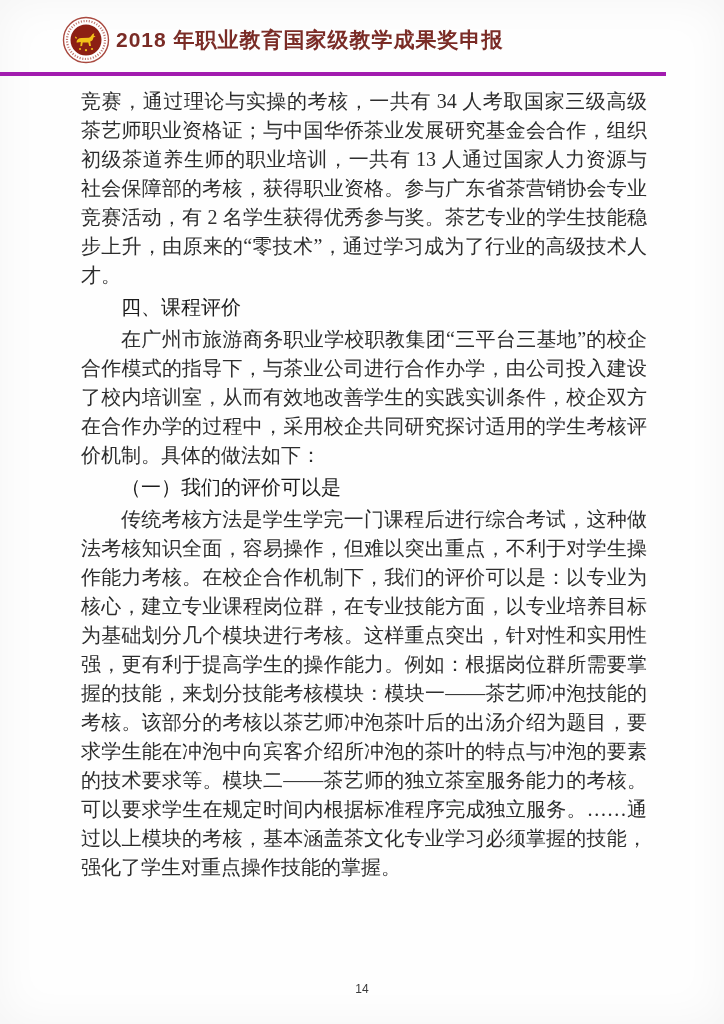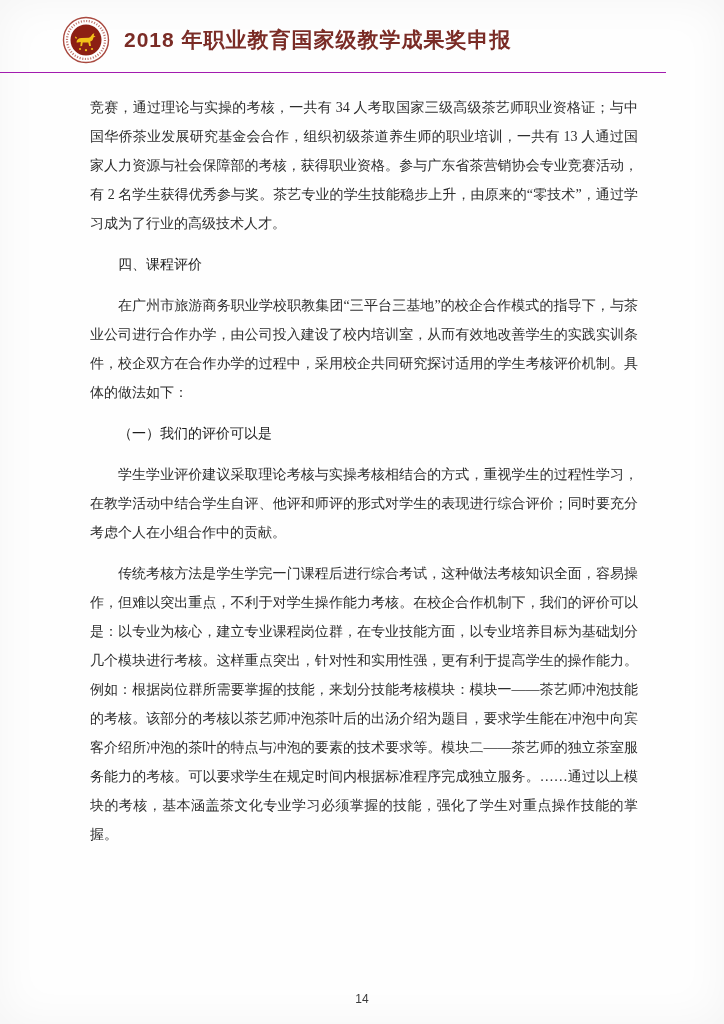--- a/index.html
+++ b/index.html
@@ -15,23 +15,23 @@
     margin: 0 auto;
     background: #fefefe;
     box-shadow: inset 0 0 45px rgba(0,0,0,0.045);
     overflow: hidden;
     box-sizing: border-box;
   }
   
   .header {
     display: flex;
     align-items: center;
-    gap: 14px;
+    gap: 6px;
     padding: 16px 0 8px 62px;
-    border-bottom: 1px solid #a21caf;
+    border-bottom: 4px solid #a21caf;
     margin-right: 58px;
   }
   .logo {
     width: 48px;
     height: 48px;
     flex: 0 0 auto;
   }
   .page-title {
     margin: 0;
     font-size: 21px;
@@ -42,34 +42,34 @@
   }
   
   .content {
     padding: 8px 74px 0 78px;
     color: #2d2d2d;
     font-size: 15px;
     line-height: 29px;
     text-align: justify;
   }
   .content p, .content h2 {
-    margin: 12px;
-    font-size: 14px;
+    margin: 3px;
+    font-size: 20px;
     line-height: 29px;
   }
   .content h2 {
     font-weight: normal;
     color: #1c1c1c;
   }
   .indent { text-indent: 2em; }
   .no-indent { text-indent: 0; }
   
   .footer {
     position: absolute;
-    bottom: 18px;
+    bottom: 28px;
     left: 0;
     width: 100%;
     text-align: center;
     font-size: 12px;
     color: #3a3a3a;
     font-family: "Liberation Sans", "DejaVu Sans", sans-serif;
   }
 </style>
 </head>
 <body>
@@ -99,21 +99,20 @@
       </svg>
     </div>
     <h1 class="page-title">2018 年职业教育国家级教学成果奖申报</h1>
   </div>
 
   <div class="content">
     <p class="no-indent">竞赛，通过理论与实操的考核，一共有 34 人考取国家三级高级茶艺师职业资格证；与中国华侨茶业发展研究基金会合作，组织初级茶道养生师的职业培训，一共有 13 人通过国家人力资源与社会保障部的考核，获得职业资格。参与广东省茶营销协会专业竞赛活动，有 2 名学生获得优秀参与奖。茶艺专业的学生技能稳步上升，由原来的“零技术”，通过学习成为了行业的高级技术人才。</p>
     <h2 class="indent">四、课程评价</h2>
     <p class="indent">在广州市旅游商务职业学校职教集团“三平台三基地”的校企合作模式的指导下，与茶业公司进行合作办学，由公司投入建设了校内培训室，从而有效地改善学生的实践实训条件，校企双方在合作办学的过程中，采用校企共同研究探讨适用的学生考核评价机制。具体的做法如下：</p>
     <h2 class="indent">（一）我们的评价可以是</h2>
-    <p class="indent">学生学业评价建议采取理论考核与实操考核相结合的方式，重视学生的过程性学习，在教学活动中结合学生自评、他评和师评的形式对学生的表现进行综合评价；同时要充分考虑个人在小组合作中的贡献。</p>
     <p class="indent">传统考核方法是学生学完一门课程后进行综合考试，这种做法考核知识全面，容易操作，但难以突出重点，不利于对学生操作能力考核。在校企合作机制下，我们的评价可以是：以专业为核心，建立专业课程岗位群，在专业技能方面，以专业培养目标为基础划分几个模块进行考核。这样重点突出，针对性和实用性强，更有利于提高学生的操作能力。例如：根据岗位群所需要掌握的技能，来划分技能考核模块：模块一——茶艺师冲泡技能的考核。该部分的考核以茶艺师冲泡茶叶后的出汤介绍为题目，要求学生能在冲泡中向宾客介绍所冲泡的茶叶的特点与冲泡的要素的技术要求等。模块二——茶艺师的独立茶室服务能力的考核。可以要求学生在规定时间内根据标准程序完成独立服务。……通过以上模块的考核，基本涵盖茶文化专业学习必须掌握的技能，强化了学生对重点操作技能的掌握。</p>
   </div>
 
   <div class="footer">
     <span>14</span>
   </div>
 
 </div>
 
 </body></html>

